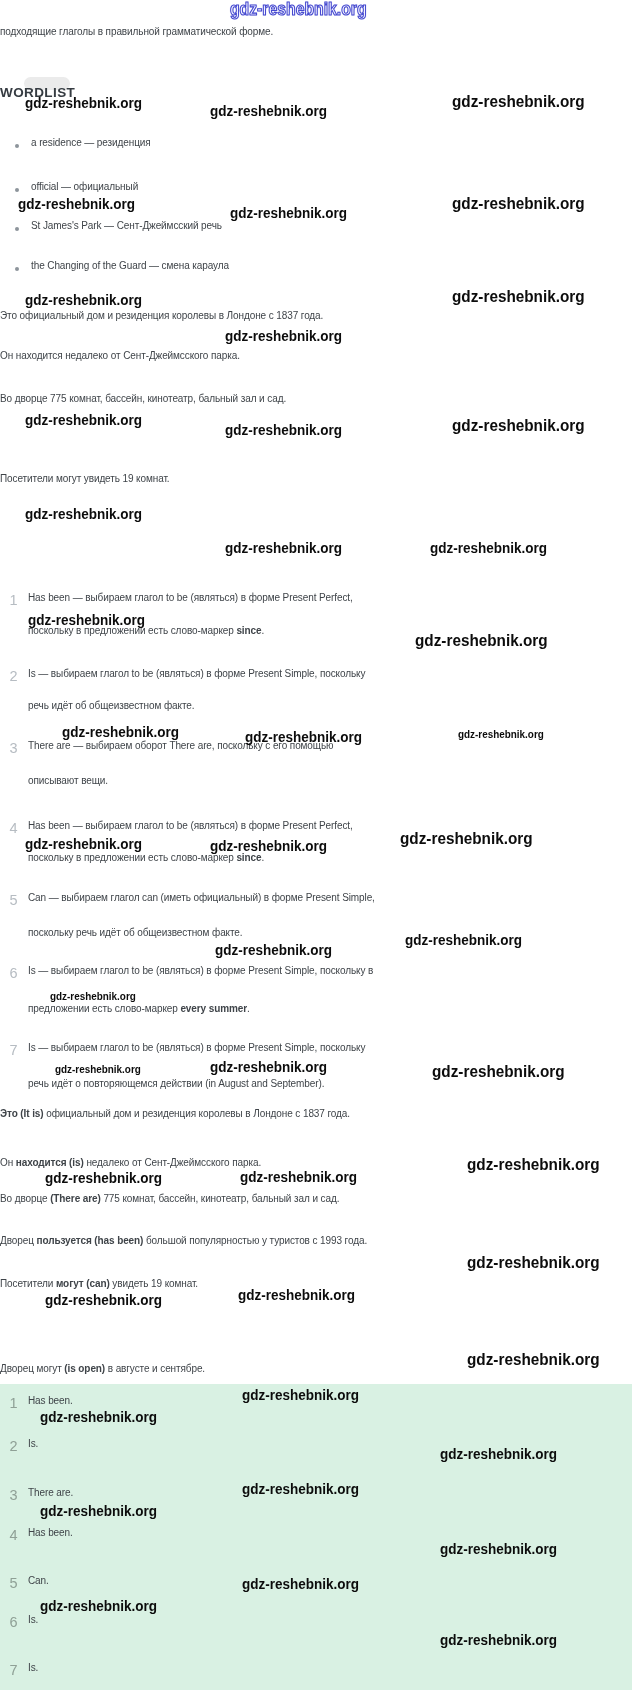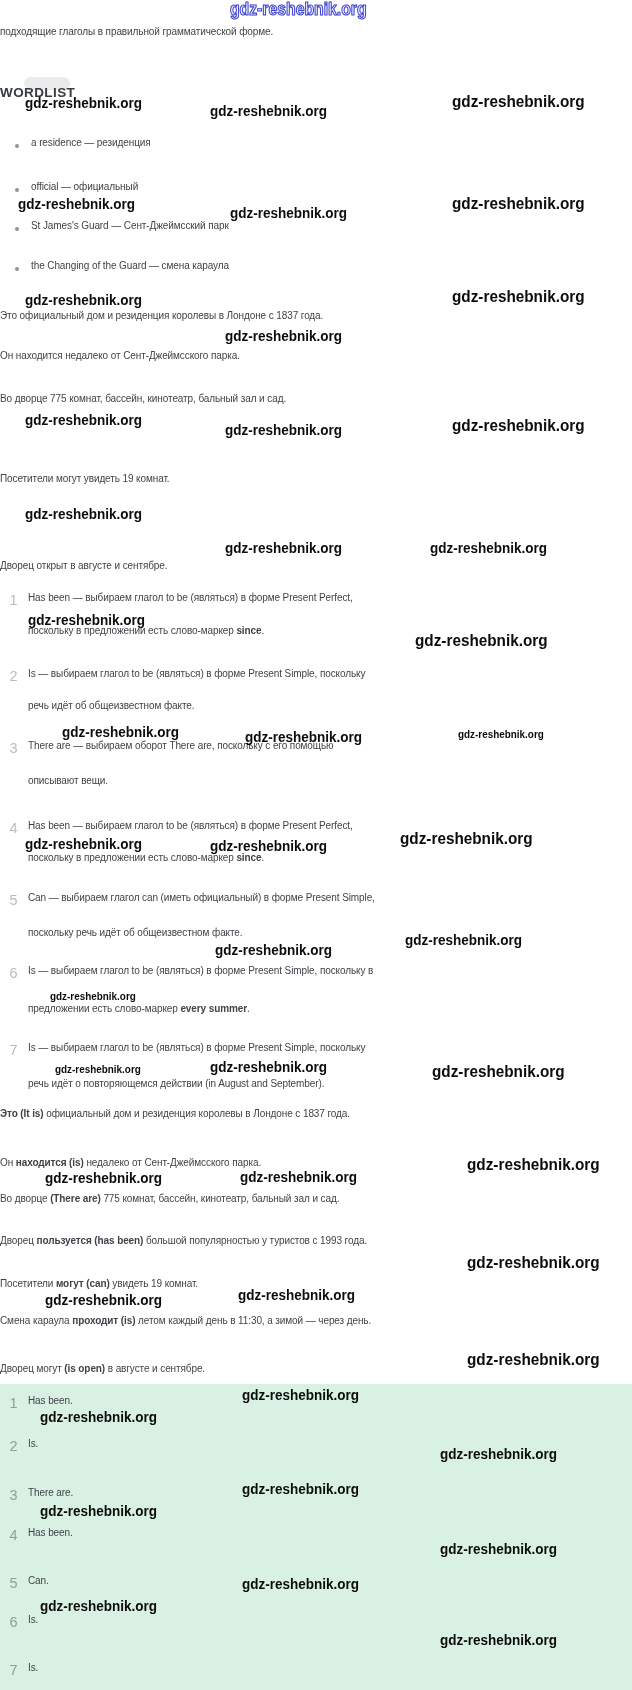--- a/index.html
+++ b/index.html
@@ -59,30 +59,29 @@
 
   <h3 class="wordlist-title" style="top:85px">WORDLIST</h3>
 
   <span class="bullet" style="top:144px"></span>
   <p class="para" style="left:31px;top:137px">a residence — резиденция</p>
 
   <span class="bullet" style="top:188px"></span>
   <p class="para" style="left:31px;top:181px">official — официальный</p>
 
   <span class="bullet" style="top:227px"></span>
-  <p class="para" style="left:31px;top:220px">St James's Guard — Сент-Джеймсский парк</p>
+  <p class="para" style="left:31px;top:220px">St James's Park — Сент-Джеймсский речь</p>
 
   <span class="bullet" style="top:267px"></span>
   <p class="para" style="left:31px;top:260px">the Changing of the Guard — смена караула</p>
 
   <p class="para" style="top:310px">Это официальный дом и резиденция королевы в Лондоне с 1837 года.</p>
   <p class="para" style="top:350px">Он находится недалеко от Сент-Джеймсского парка.</p>
   <p class="para" style="top:393px">Во дворце 775 комнат, бассейн, кинотеатр, бальный зал и сад.</p>
   <p class="para" style="top:473px">Посетители могут увидеть 19 комнат.</p>
-  <p class="para" style="top:560px">Дворец открыт в августе и сентябре.</p>
 
   <span class="num" style="top:592px">1</span>
   <p class="para indent" style="top:592px">Has been — выбираем глагол to be (являться) в форме Present Perfect,</p>
   <p class="para indent" style="top:625px"><span>поскольку в предложении есть слово-маркер </span><b>since</b><span>.</span></p>
 
   <span class="num" style="top:668px">2</span>
   <p class="para indent" style="top:668px">Is — выбираем глагол to be (являться) в форме Present Simple, поскольку</p>
   <p class="para indent" style="top:700px"><span>речь идёт об общеизвестном факте.</span><b></b><span></span></p>
 
   <span class="num" style="top:740px">3</span>
@@ -103,21 +102,20 @@
 
   <span class="num" style="top:1042px">7</span>
   <p class="para indent" style="top:1042px">Is — выбираем глагол to be (являться) в форме Present Simple, поскольку</p>
   <p class="para indent" style="top:1078px"><span>речь идёт о повторяющемся действии (in August and September).</span><b></b><span></span></p>
 
   <p class="para" style="top:1108px"><span></span><b>Это (It is)</b><span> официальный дом и резиденция королевы в Лондоне с 1837 года.</span></p>
   <p class="para" style="top:1157px"><span>Он </span><b>находится (is)</b><span> недалеко от Сент-Джеймсского парка.</span></p>
   <p class="para" style="top:1193px"><span>Во дворце </span><b>(There are)</b><span> 775 комнат, бассейн, кинотеатр, бальный зал и сад.</span></p>
   <p class="para" style="top:1235px"><span>Дворец </span><b>пользуется (has been)</b><span> большой популярностью у туристов с 1993 года.</span></p>
   <p class="para" style="top:1278px"><span>Посетители </span><b>могут (can)</b><span> увидеть 19 комнат.</span></p>
-  <p class="para" style="top:1315px"><span>Смена караула </span><b>проходит (is)</b><span> летом каждый день в 11:30, а зимой — через день.</span></p>
   <p class="para" style="top:1363px"><span>Дворец могут </span><b>(is open)</b><span> в августе и сентябре.</span></p>
 
   <div class="answers">
     <span class="num" style="top:11px">1</span>
     <p class="para indent" style="top:11px">Has been.</p>
     <span class="num" style="top:54px">2</span>
     <p class="para indent" style="top:54px">Is.</p>
     <span class="num" style="top:103px">3</span>
     <p class="para indent" style="top:103px">There are.</p>
     <span class="num" style="top:143px">4</span>

